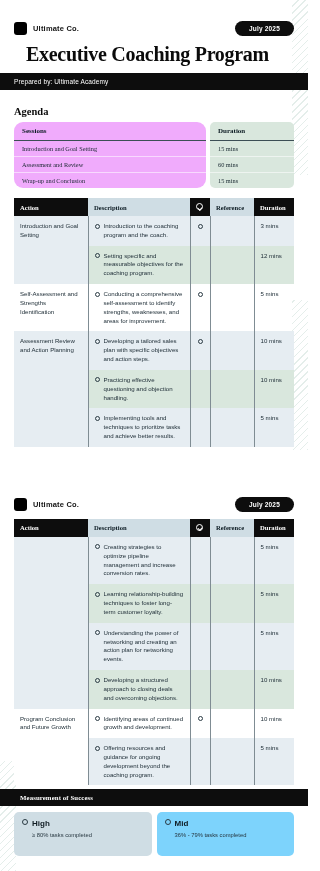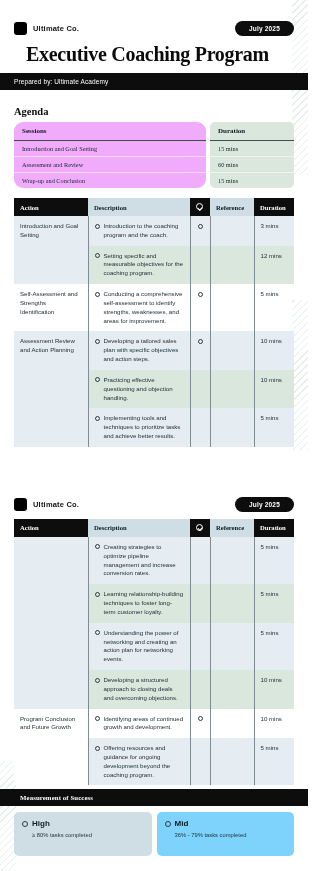--- a/index.html
+++ b/index.html
@@ -138,21 +138,21 @@
     position:relative; left:-14px; width:308px;
     background:#0d0d0d; color:#fff;
     font-family:"Liberation Serif", serif;
     font-size:6.8px; font-weight:bold;
     padding:5px 0 5px 20px; letter-spacing:.1px; margin-top:4px;
   }
   .meas-row{ display:flex; gap:5px; margin-top:6px; }
   .meas-card{ flex:1; border-radius:5px; padding:7px 8px 9px 8px; min-height:44px; }
   .meas-blue{ background:#cfdde4; }
   .meas-green{ background:#7dd3fc; }
-  .meas-head{ display:flex; align-items:center; gap:4px; }
+  .meas-head{ display:flex; align-items:flex-start; gap:4px; }
   .meas-radio{ width:6px; height:6px; min-width:6px; border:1px solid #2b3b44; border-radius:50%; }
   .meas-label{ font-size:8px; font-weight:bold; color:#101c23; }
   .meas-sub{ font-size:5.8px; line-height:1.5; color:#273740; margin-top:3px; margin-left:10px; }
 
   
   .footer{ display:flex; justify-content:space-between; margin-top:14px; }
   .foot-l{ font-size:5.6px; line-height:1.65; color:#2b3a43; }
   .foot-l .ttl{ font-weight:bold; font-size:5.9px; color:#101c23; }
   .foot-r{ text-align:right; font-size:5.6px; line-height:1.65; color:#2b3a43; }
   .foot-r .ttl{ font-weight:bold; font-size:5.9px; color:#101c23; }

